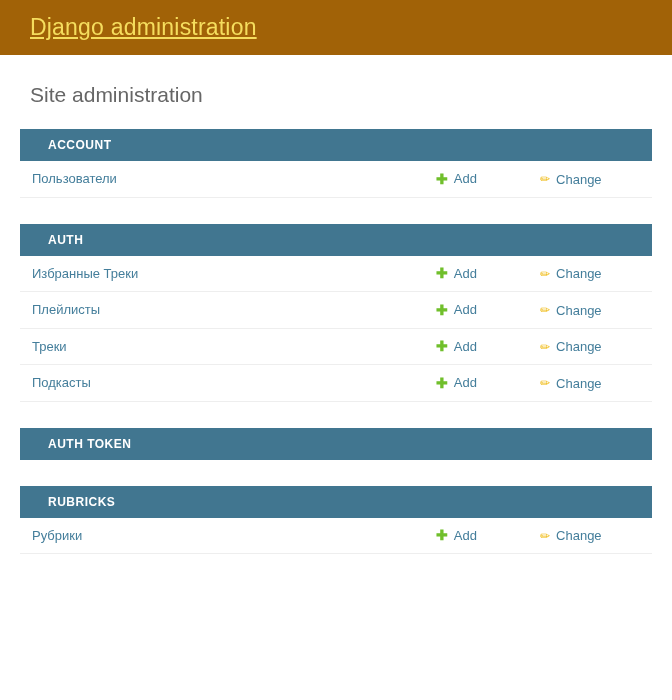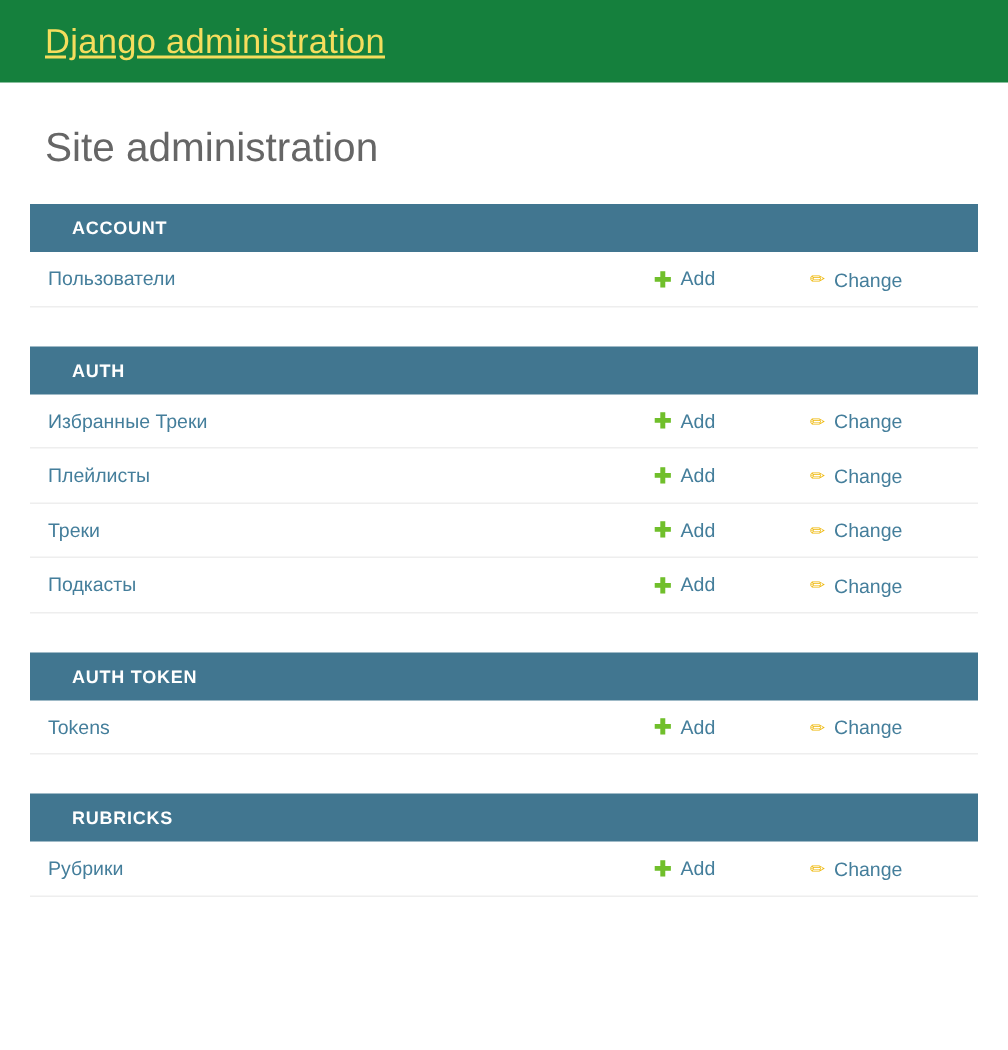--- a/index.html
+++ b/index.html
@@ -9,41 +9,41 @@
   body {
     width: 672px;
     height: 700px;
     background: #ffffff;
     font-family: "Liberation Sans", sans-serif;
     font-size: 14px;
     color: #333333;
     overflow: hidden;
   }
   #header {
-    background: #15803d;
+    background: #a16207;
     height: 55px;
     display: flex;
     align-items: center;
     padding: 0 30px;
     box-sizing: border-box;
   }
   #site-name {
     color: #f5dd5d;
     font-size: 23px;
     font-weight: 300;
     letter-spacing: 0.2px;
     line-height: 1;
   }
   #content {
     padding: 0 20px;
     box-sizing: border-box;
   }
   #content-title {
     color: #666666;
-    font-size: 27px;
+    font-size: 21px;
     font-weight: 300;
     margin: 28px 0 22px 10px;
   }
   .module {
     margin-bottom: 26px;
     border: none;
   }
   .module-caption {
     background: #417690;
     color: #ffffff;
@@ -174,35 +174,20 @@
               <td class="changelink-cell"><a href="#" class="changelink">
                   <span class="pencil-icon">✏</span>
                   <span>Change</span>
                 </a></td>
             </tr>
           </tbody>
         </table>
       </div>
       <div class="module">
         <div class="module-caption">AUTH TOKEN</div>
-        <table class="model-table">
-          <tbody>
-            <tr>
-              <td class="model-name"><a href="#">Tokens</a></td>
-              <td class="addlink-cell"><a href="#" class="addlink">
-                  <span class="plus-icon">✚</span>
-                  <span>Add</span>
-                </a></td>
-              <td class="changelink-cell"><a href="#" class="changelink">
-                  <span class="pencil-icon">✏</span>
-                  <span>Change</span>
-                </a></td>
-            </tr>
-          </tbody>
-        </table>
       </div>
       <div class="module">
         <div class="module-caption">RUBRICKS</div>
         <table class="model-table">
           <tbody>
             <tr>
               <td class="model-name"><a href="#">Рубрики</a></td>
               <td class="addlink-cell"><a href="#" class="addlink">
                   <span class="plus-icon">✚</span>
                   <span>Add</span>

